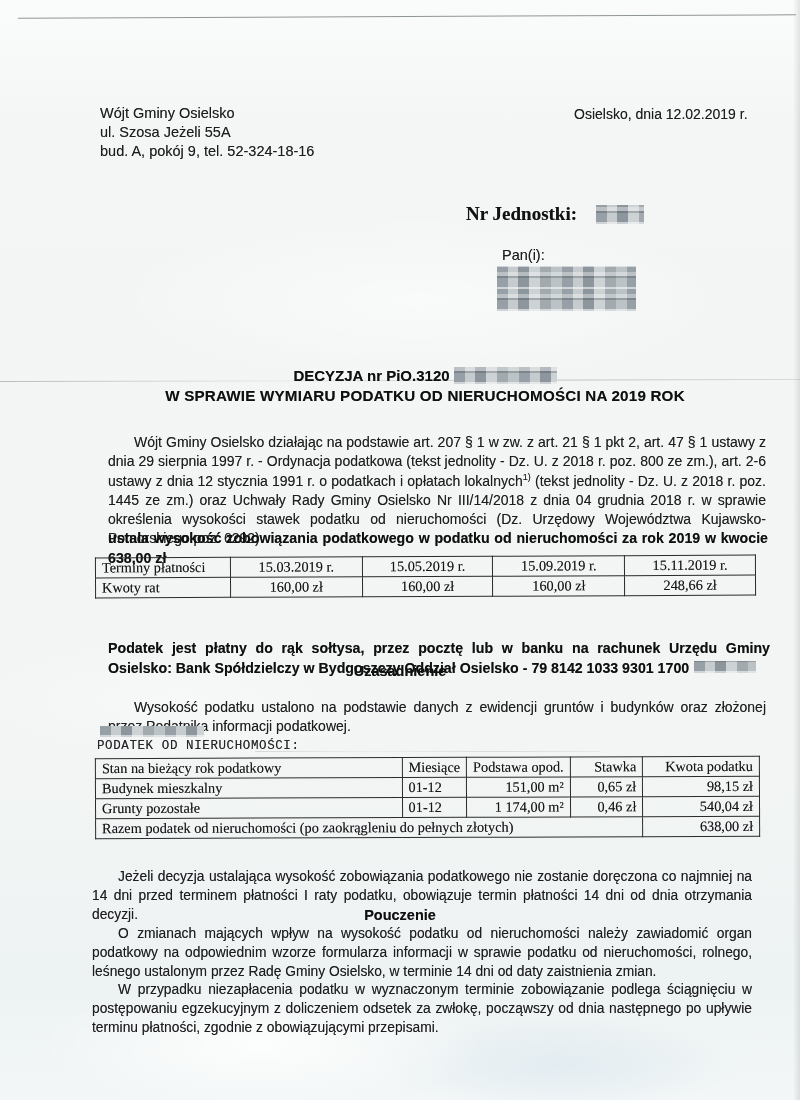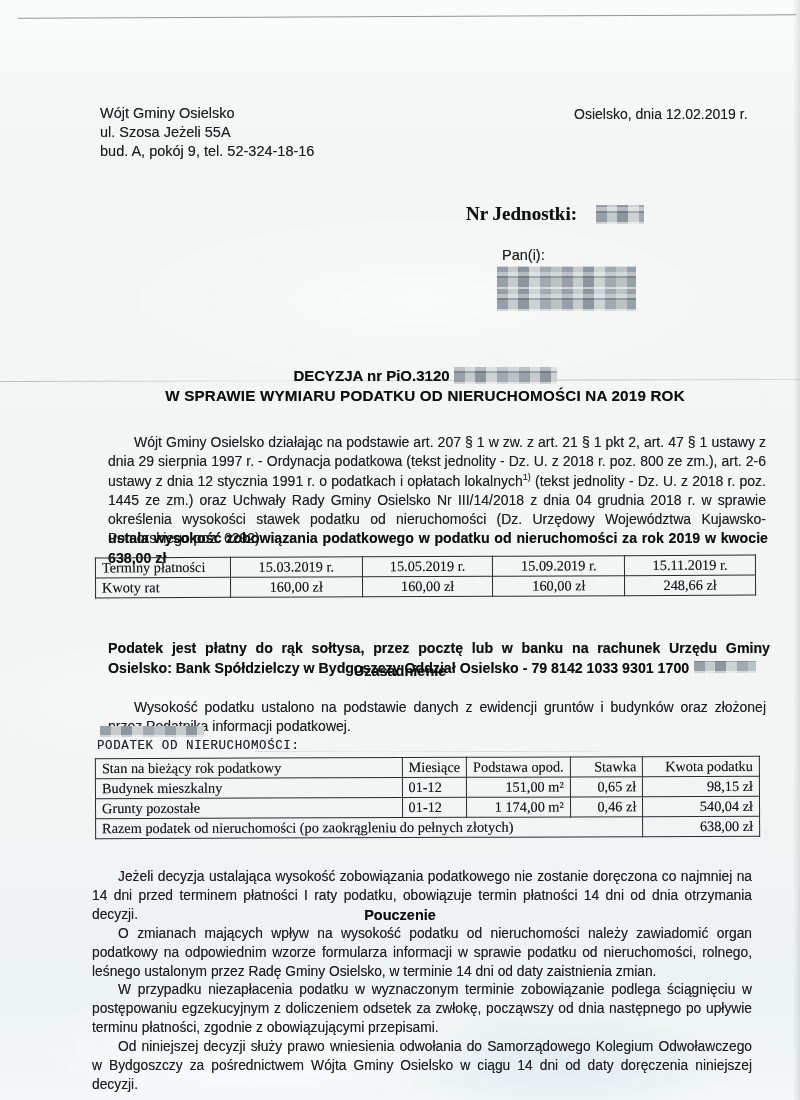--- a/index.html
+++ b/index.html
@@ -168,16 +168,15 @@
       <td class="num">638,00 zł</td>
     </tr>
   </tbody>
     </table>
 
   <div class="c-head pz-h">Pouczenie</div>
   <div class="abs pz">
     <p>Jeżeli decyzja ustalająca wysokość zobowiązania podatkowego nie zostanie doręczona co najmniej na 14 dni przed terminem płatności I raty podatku, obowiązuje termin płatności 14 dni od dnia otrzymania decyzji.</p>
     <p>O zmianach mających wpływ na wysokość podatku od nieruchomości należy zawiadomić organ podatkowy na odpowiednim wzorze formularza informacji w sprawie podatku od nieruchomości, rolnego, leśnego ustalonym przez Radę Gminy Osielsko, w terminie 14 dni od daty zaistnienia zmian.</p>
     <p>W przypadku niezapłacenia podatku w wyznaczonym terminie zobowiązanie podlega ściągnięciu w postępowaniu egzekucyjnym z doliczeniem odsetek za zwłokę, począwszy od dnia następnego po upływie terminu płatności, zgodnie z obowiązującymi przepisami.</p>
-    <p>Od niniejszej decyzji służy prawo wniesienia odwołania do Samorządowego Kolegium Odwoławczego w Bydgoszczy za pośrednictwem Wójta Gminy Osielsko w ciągu 14 dni od daty doręczenia niniejszej decyzji.</p>
   </div>
 
 </div>
 
 </body></html>

